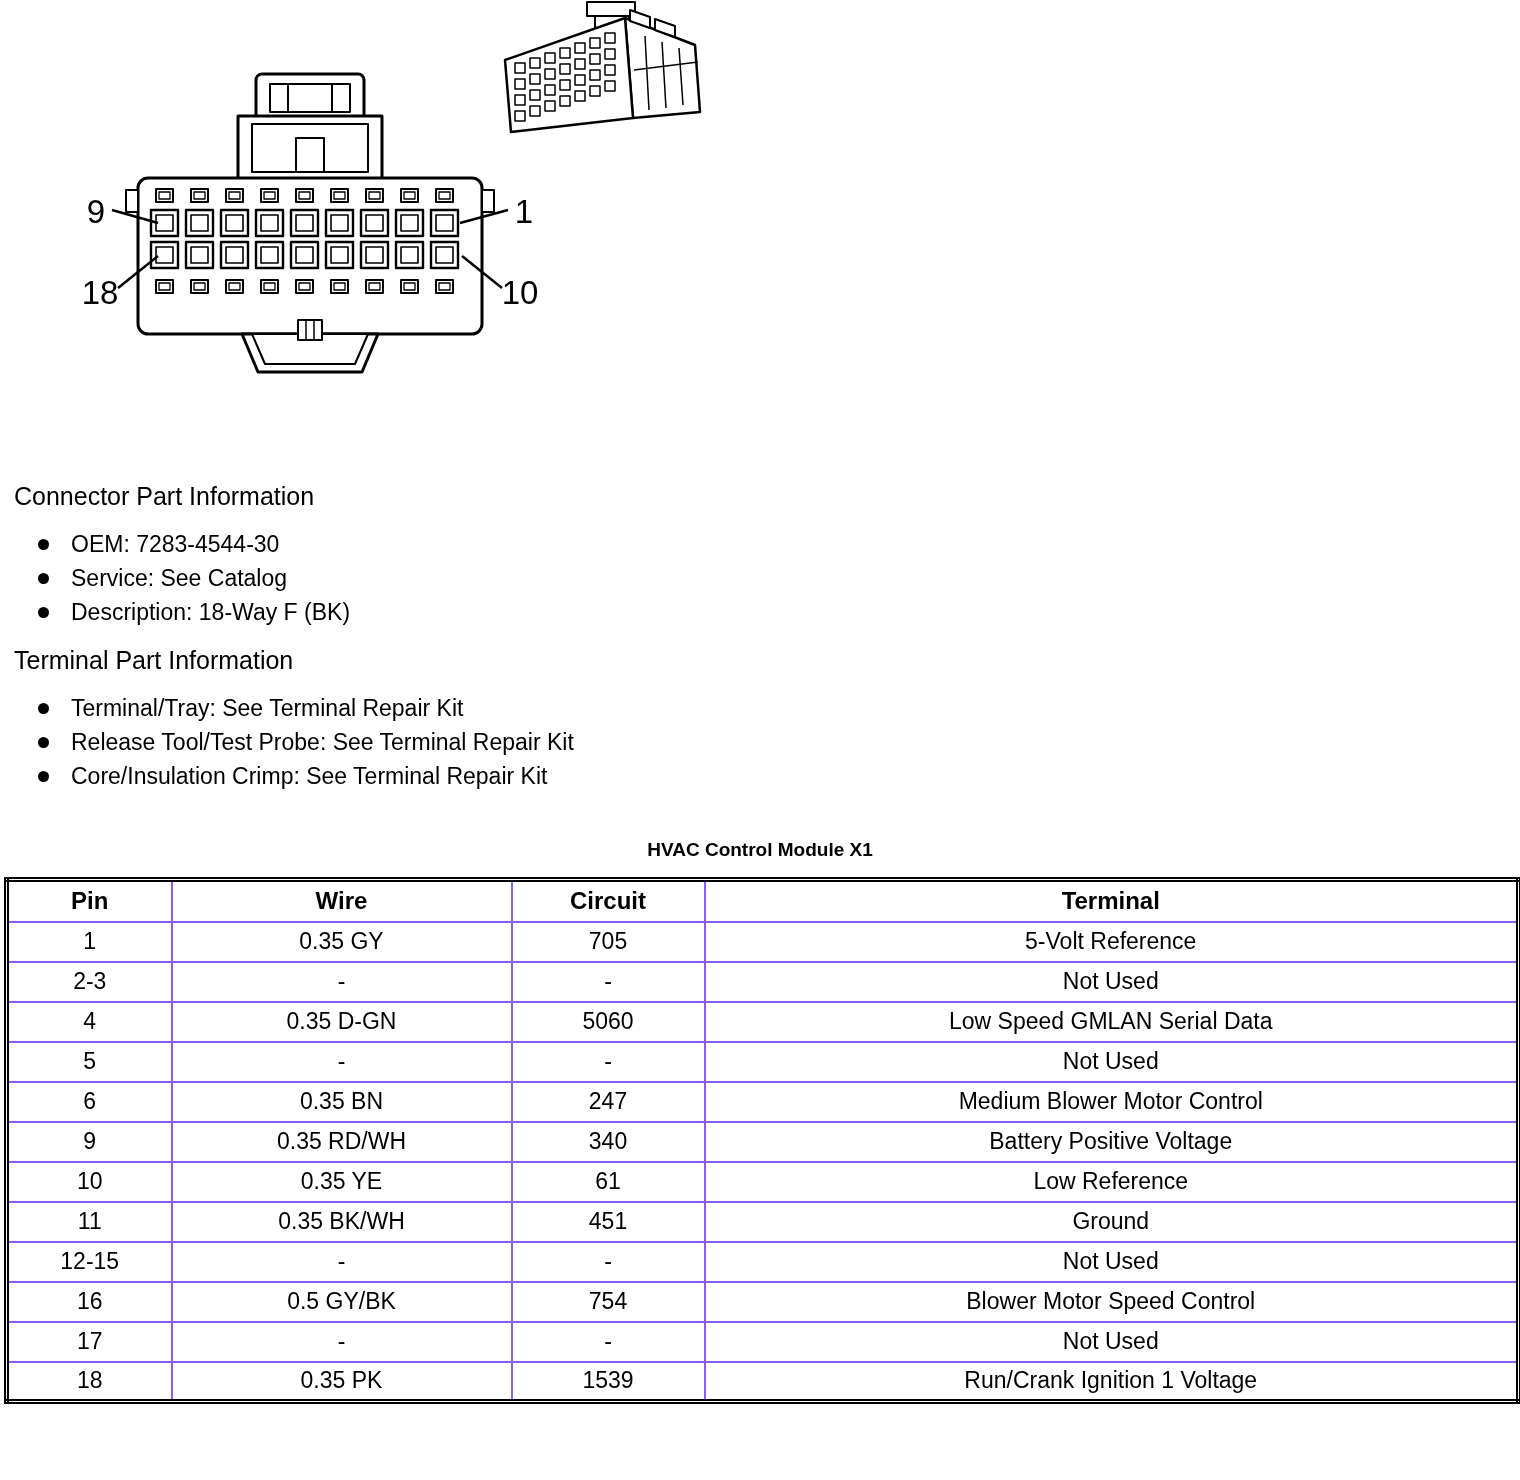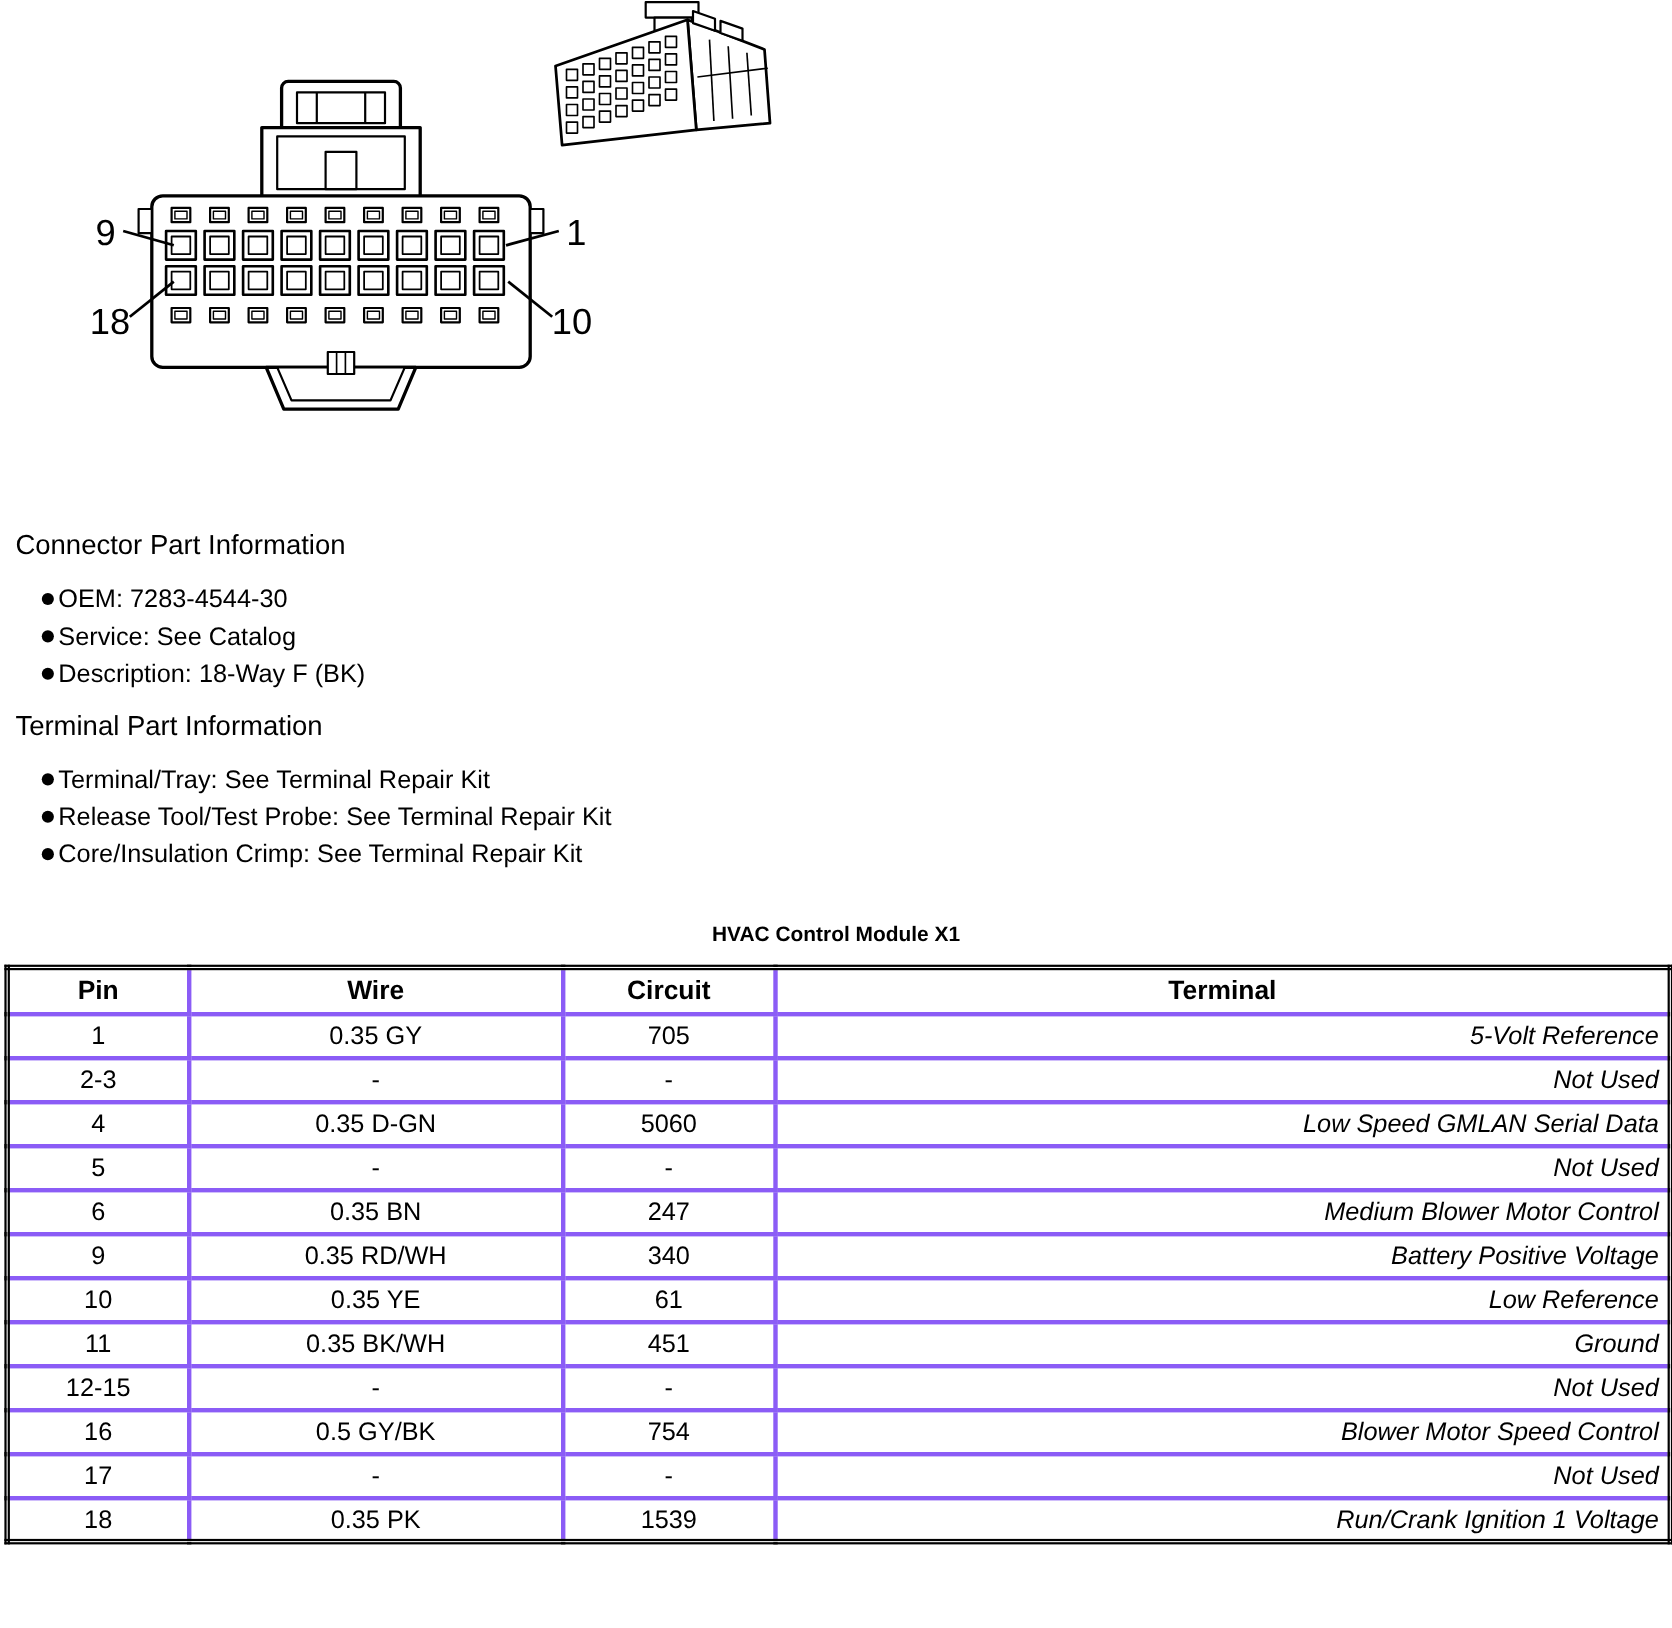--- a/index.html
+++ b/index.html
@@ -18,49 +18,49 @@
   svg text { font-family: "Liberation Sans", sans-serif; }
 
   
   h2.section-heading {
     font-size: 25px; font-weight: normal; line-height: 30px;
     margin: 36px 0 0 14px;
   }
   h2.section-heading.second { margin-top: 16px; }
   ul.info-list { list-style: none; margin: 16px 0 0 38px; }
   ul.info-list li {
-    display: flex; align-items: center; gap: 4px;
+    display: flex; align-items: center; gap: 22px;
     height: 34px; font-size: 23px;
   }
   .bullet {
     width: 11px; height: 11px; border-radius: 50%;
     background: #000; flex: 0 0 11px;
   }
 
   
   .table-title {
     margin: 42px 4px 0 4px; width: 1512px;
     text-align: center; font-size: 19px; font-weight: bold; line-height: 30px;
   }
   table.pinout {
     margin: 12px 4px 0 4px; width: 1512px;
     border-collapse: collapse; table-layout: fixed;
     border: 5px double #000;
   }
   table.pinout th, table.pinout td {
-    border: 4px solid #8b5cf6;
+    border: 2px solid #8b5cf6;
     font-size: 23px; padding: 0 8px;
     overflow: hidden; white-space: nowrap;
   }
   table.pinout th {
     height: 42px; font-size: 24px; font-weight: bold; text-align: center;
   }
   table.pinout td { height: 40px; }
   table.pinout td.center { text-align: center; }
-  table.pinout td.left { text-align: right; font-style: italic; }
+  table.pinout td.left { text-align: center; }
 </style>
 </head>
 <body>
 
 <div class="page">
 
   <div class="diagrams">
 
     <svg class="front-svg" width="500" height="350" viewBox="0 0 500 350">
       <g fill="#ffffff" stroke="#000000" stroke-linejoin="round">

